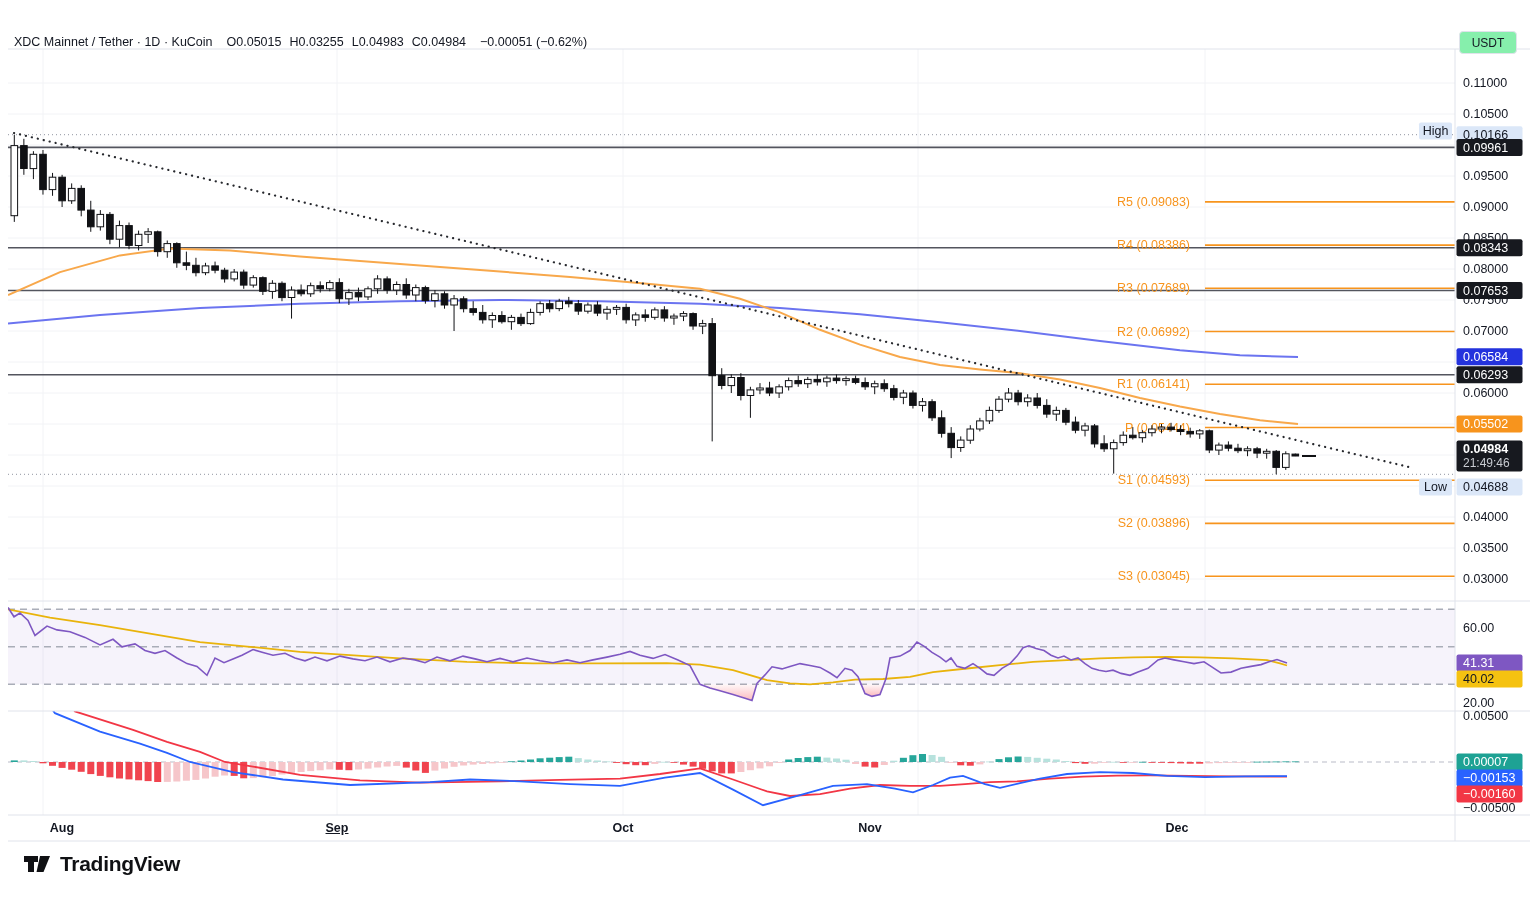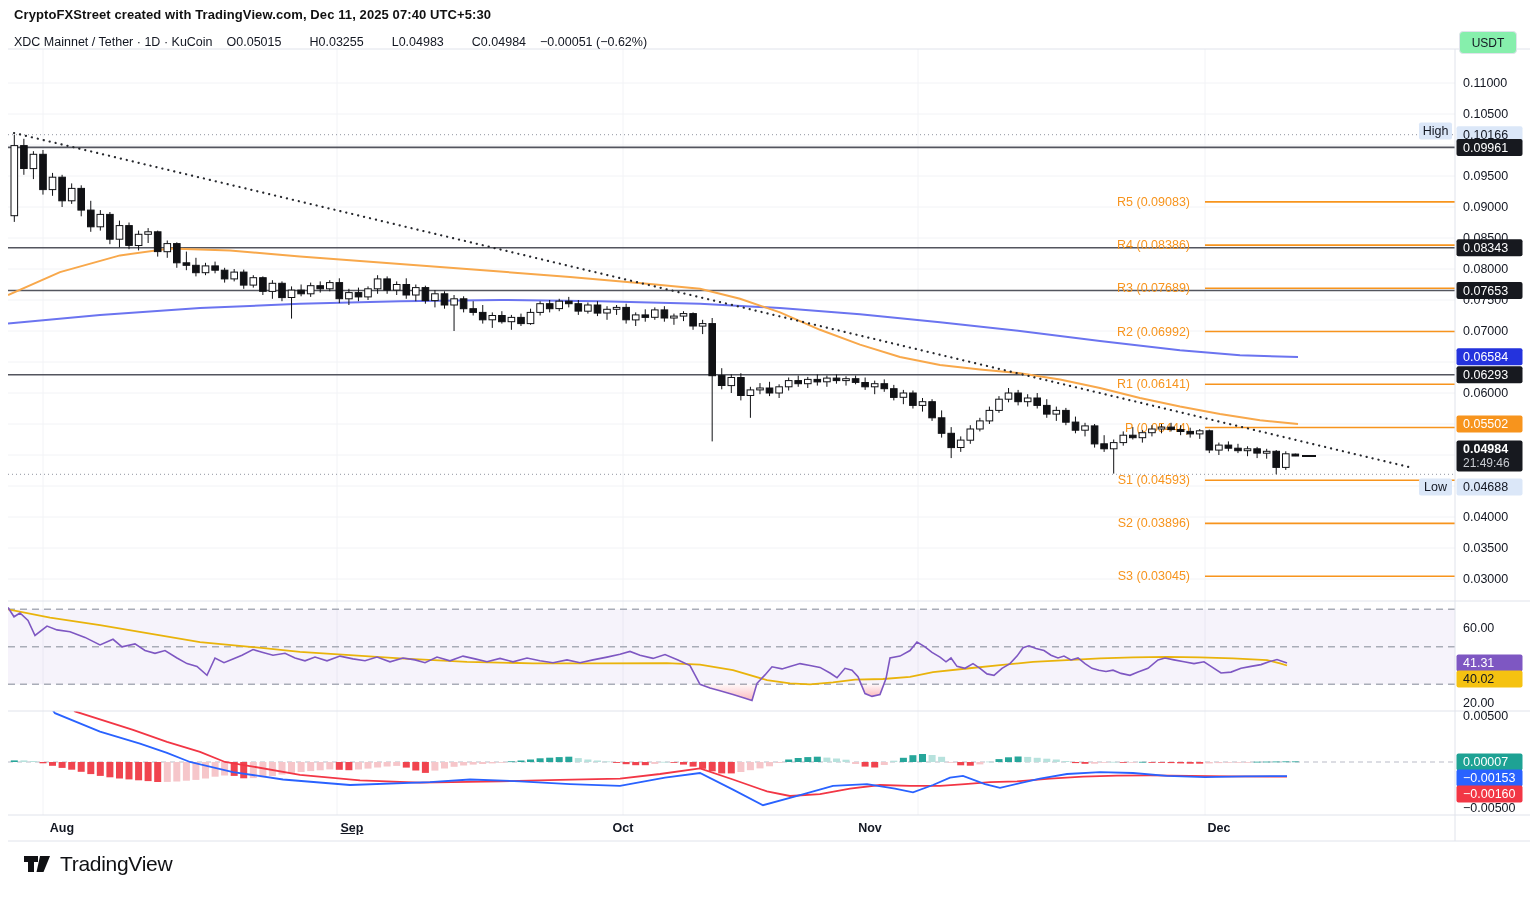--- a/index.html
+++ b/index.html
@@ -9,21 +9,21 @@
   .hdr{position:absolute;left:14px;top:7px;font-size:13px;font-weight:700;color:#111;letter-spacing:.1px;}
   .legend{position:absolute;left:14px;top:33px;height:16px;display:flex;align-items:flex-end;gap:14px;font-size:12.5px;color:#131722;white-space:nowrap;}
   .legend .sym{font-weight:400;}
   .legend .pair b{font-weight:400;color:#131722;}
   .legend .pair .k{color:#131722;}
   .usdt-btn{position:absolute;left:1459px;top:31px;width:56px;height:21px;border:1px solid #e0e3eb;border-radius:4px;background:#86efac;display:flex;align-items:center;justify-content:center;font-size:12px;color:#131722;z-index:3;}
   .time-axis{position:absolute;left:0;top:816px;width:1455px;height:25px;}
   .time-axis span{position:absolute;top:5px;transform:translateX(-50%);font-size:12.5px;font-weight:600;color:#131722;}
   .price-scale-hit{position:absolute;left:1455px;top:49px;width:80px;height:766px;}
   .footer{position:absolute;left:22px;top:850px;display:flex;align-items:center;gap:8px;}
-  .tv-word{font-size:21px;font-weight:400;color:#101114;letter-spacing:-0.3px;}
+  .tv-word{font-size:21px;font-weight:700;color:#101114;letter-spacing:-0.3px;}
 </style>
 </head>
 <body>
 
 <div id="stage">
   <svg id="chart-svg" width="1536" height="897">
       <defs>
         <clipPath id="clipPrice">
           <rect x="8" y="49" width="1447" height="552"></rect>
         </clipPath>
@@ -599,47 +599,46 @@
       <g>
         <rect x="1419" y="122.5" width="33" height="17" rx="2" fill="#dbe7f8"></rect>
         <text x="1435.5" y="135.3" text-anchor="middle" fill="#131722" font-size="12.5px">High</text>
       </g>
       <g>
         <rect x="1419" y="478.5" width="33" height="17" rx="2" fill="#dbe7f8"></rect>
         <text x="1435.5" y="491.3" text-anchor="middle" fill="#131722" font-size="12.5px">Low</text>
       </g>
     </svg>
 
-  <div class="hdr">CryptoFXStreet created with TradingView.com, Dec 11, 2025 07:40 UTC+5:30</div>
 
   <div class="legend">
     <span class="sym">
       <span>XDC Mainnet / Tether</span>
       <span>·</span>
       <span>1D</span>
       <span>·</span>
       <span>KuCoin</span>
     </span>
-    <span id="ohlc-slot" style="display: flex; gap: 28px;">
+    <span id="ohlc-slot" style="display: flex; gap: 8px;">
         <span class="pair"><span class="k">O</span><b>0.05015</b></span>
         <span class="pair"><span class="k">H</span><b>0.03255</b></span>
         <span class="pair"><span class="k">L</span><b>0.04983</b></span>
         <span class="pair"><span class="k">C</span><b>0.04984</b></span>
       </span>
     <span>−0.00051 (−0.62%)</span>
   </div>
 
   <div class="usdt-btn">USDT</div>
 
   <div class="time-axis" id="time-axis">
       <span style="left: 43px; margin-left: 19px;">Aug</span>
-      <span style="left: 352px; text-decoration: underline;">Sep</span>
+      <span style="left: 337px; text-decoration: underline;">Sep</span>
       <span style="left: 623px; text-align: center;">Oct</span>
       <span style="left: 870px;">Nov</span>
-      <span style="left: 1219px;">Dec</span>
+      <span style="left: 1177px;">Dec</span>
     </div>
 
   <div class="price-scale-hit"></div>
 
   <div class="footer">
     <svg width="30" height="28" viewBox="0 0 30 28">
       <path d="M2 6 h14 v6 h-4 v10 h-6 v-10 h-4 z" fill="#101114"></path>
       <path d="M18 6 h10 l-6.5 16 h-7 z" fill="#101114"></path>
     </svg>
     <span class="tv-word">TradingView</span>

